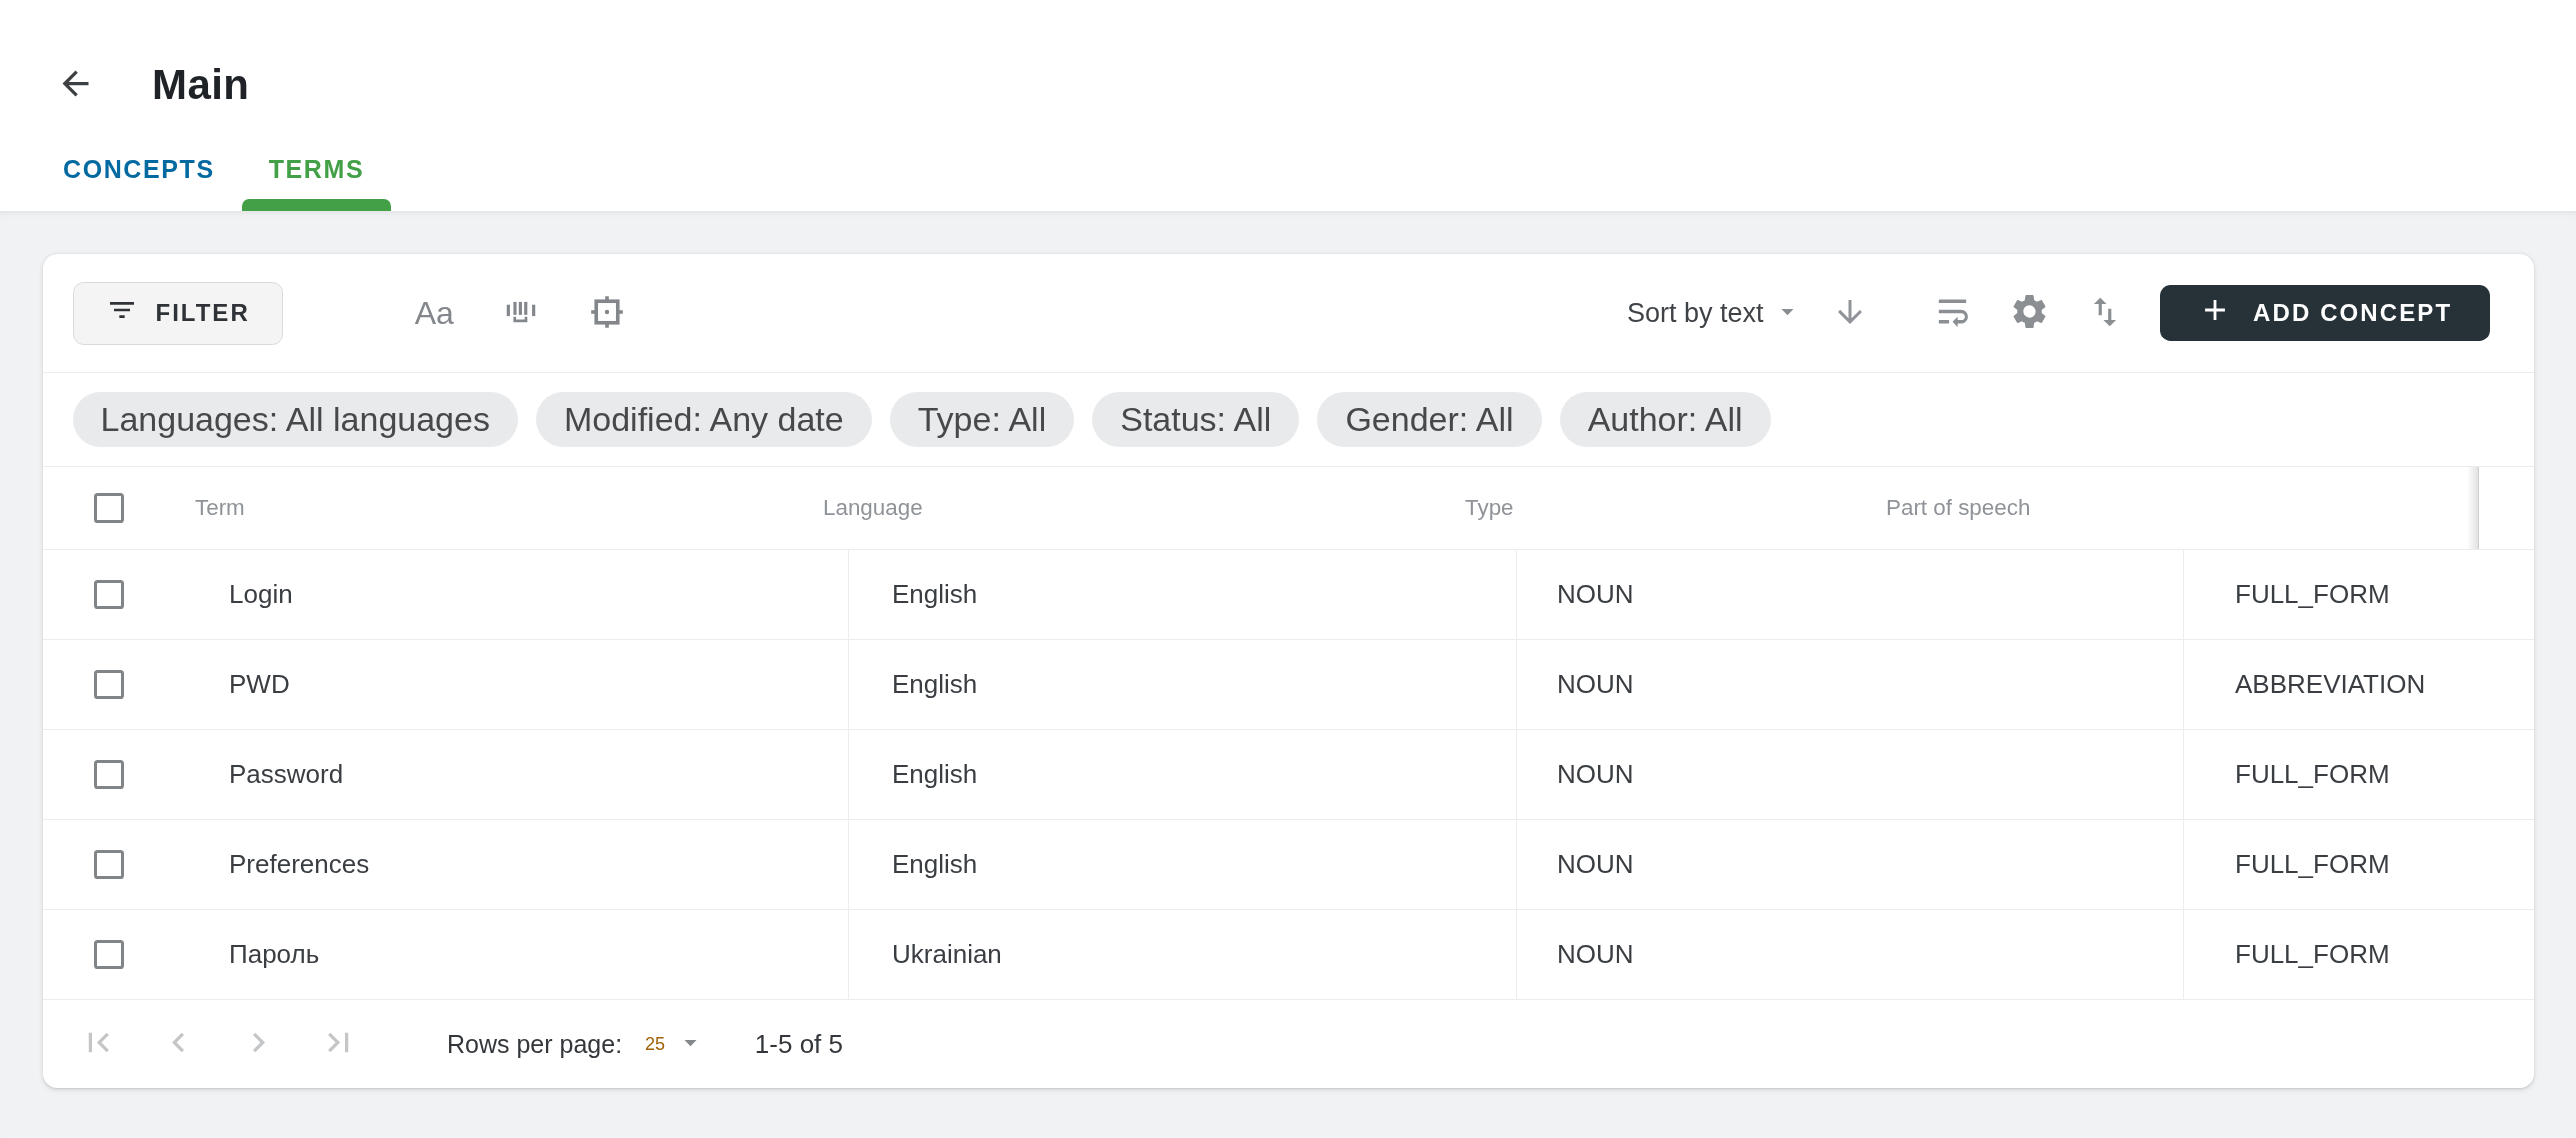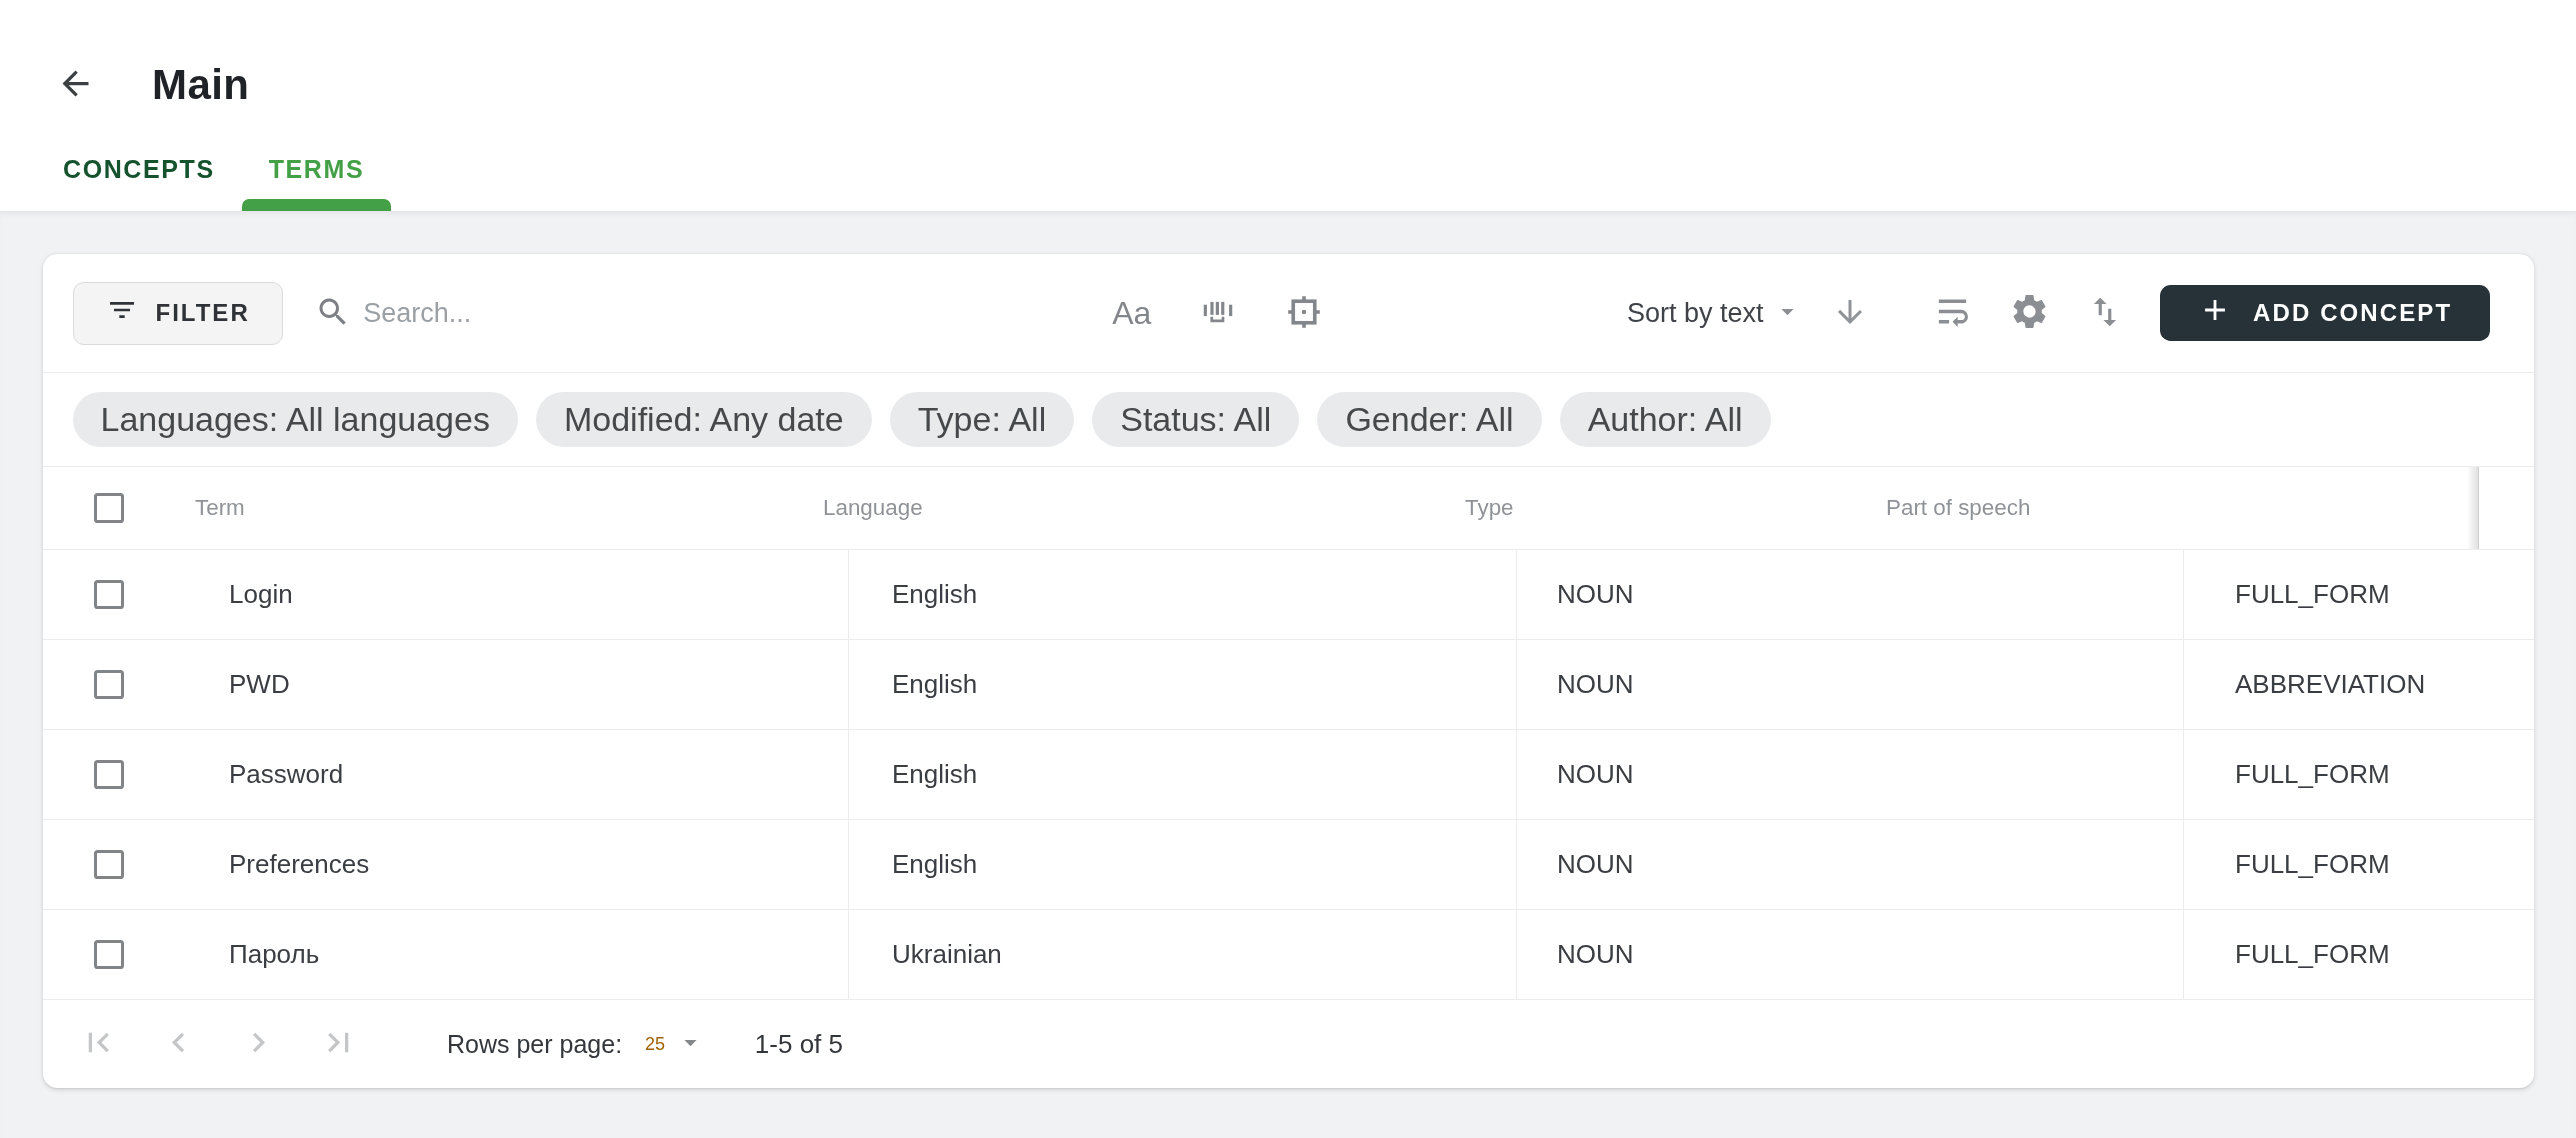--- a/index.html
+++ b/index.html
@@ -18,21 +18,21 @@
     width: 43px; height: 43px; border: none; background: transparent; cursor: pointer;
     color: #3c4043; display: flex; align-items: center; justify-content: center;
   }
   .back-btn svg { width: 39px; height: 39px; }
   h1.page-title { margin-left: 55px; font-size: 42px; font-weight: 700; color: #1f2327; letter-spacing: 0.4px; }
 
   .tabs { position: absolute; bottom: 0; left: 36px; display: flex; }
   .tab {
     position: relative; height: 73px; display: flex; align-items: center;
     padding: 0 27px 10.7px; cursor: pointer;
-    font-size: 25px; font-weight: 700; letter-spacing: 1.6px; color: #14532d;
+    font-size: 25px; font-weight: 700; letter-spacing: 1.6px; color: #0369a1;
   }
   .tab.active { color: #43a047; }
   .tab .indicator {
     position: absolute; left: 0; right: 0; bottom: 0; height: 12.5px;
     background: #43a047; border-radius: 7.2px 7.2px 0 0;
   }
 
   
   .content {
     flex: 1; background: #f1f2f4; padding: 43px 43px 0;
@@ -173,28 +173,20 @@
       <div class="toolbar">
         <button class="filter-btn">
           <span>
             <svg viewBox="0 0 24 24" width="32" height="32" fill="currentColor">
                 <path d="M10 18h4v-2h-4v2zM3 6v2h18V6H3zm3 7h12v-2H6v2z"></path>
               </svg>
           </span>
           <span>FILTER</span>
         </button>
 
-        <div class="search">
-          <span>
-            <svg viewBox="0 0 24 24" width="36" height="36" fill="currentColor">
-                <path d="M15.5 14h-.79l-.28-.27a6.5 6.5 0 1 0-.7.7l.27.28v.79l5 4.99L20.49 19l-4.99-5zm-6 0A4.5 4.5 0 1 1 14 9.5 4.5 4.5 0 0 1 9.5 14z"></path>
-              </svg>
-          </span>
-          <input type="text" placeholder="Search..." style="">
-        </div>
 
         <button class="tool-ic aa-btn">Aa</button>
 
         <button class="tool-ic ml54">
           <span>
             <svg viewBox="0 0 24 24" width="38" height="38" fill="currentColor">
               <rect x="3" y="7.4" width="2" height="7.2"></rect>
               <rect x="7.2" y="5.6" width="2" height="8.2"></rect>
               <rect x="10.6" y="5.6" width="2" height="8.2"></rect>
               <rect x="14" y="5.6" width="2" height="8.2"></rect>

